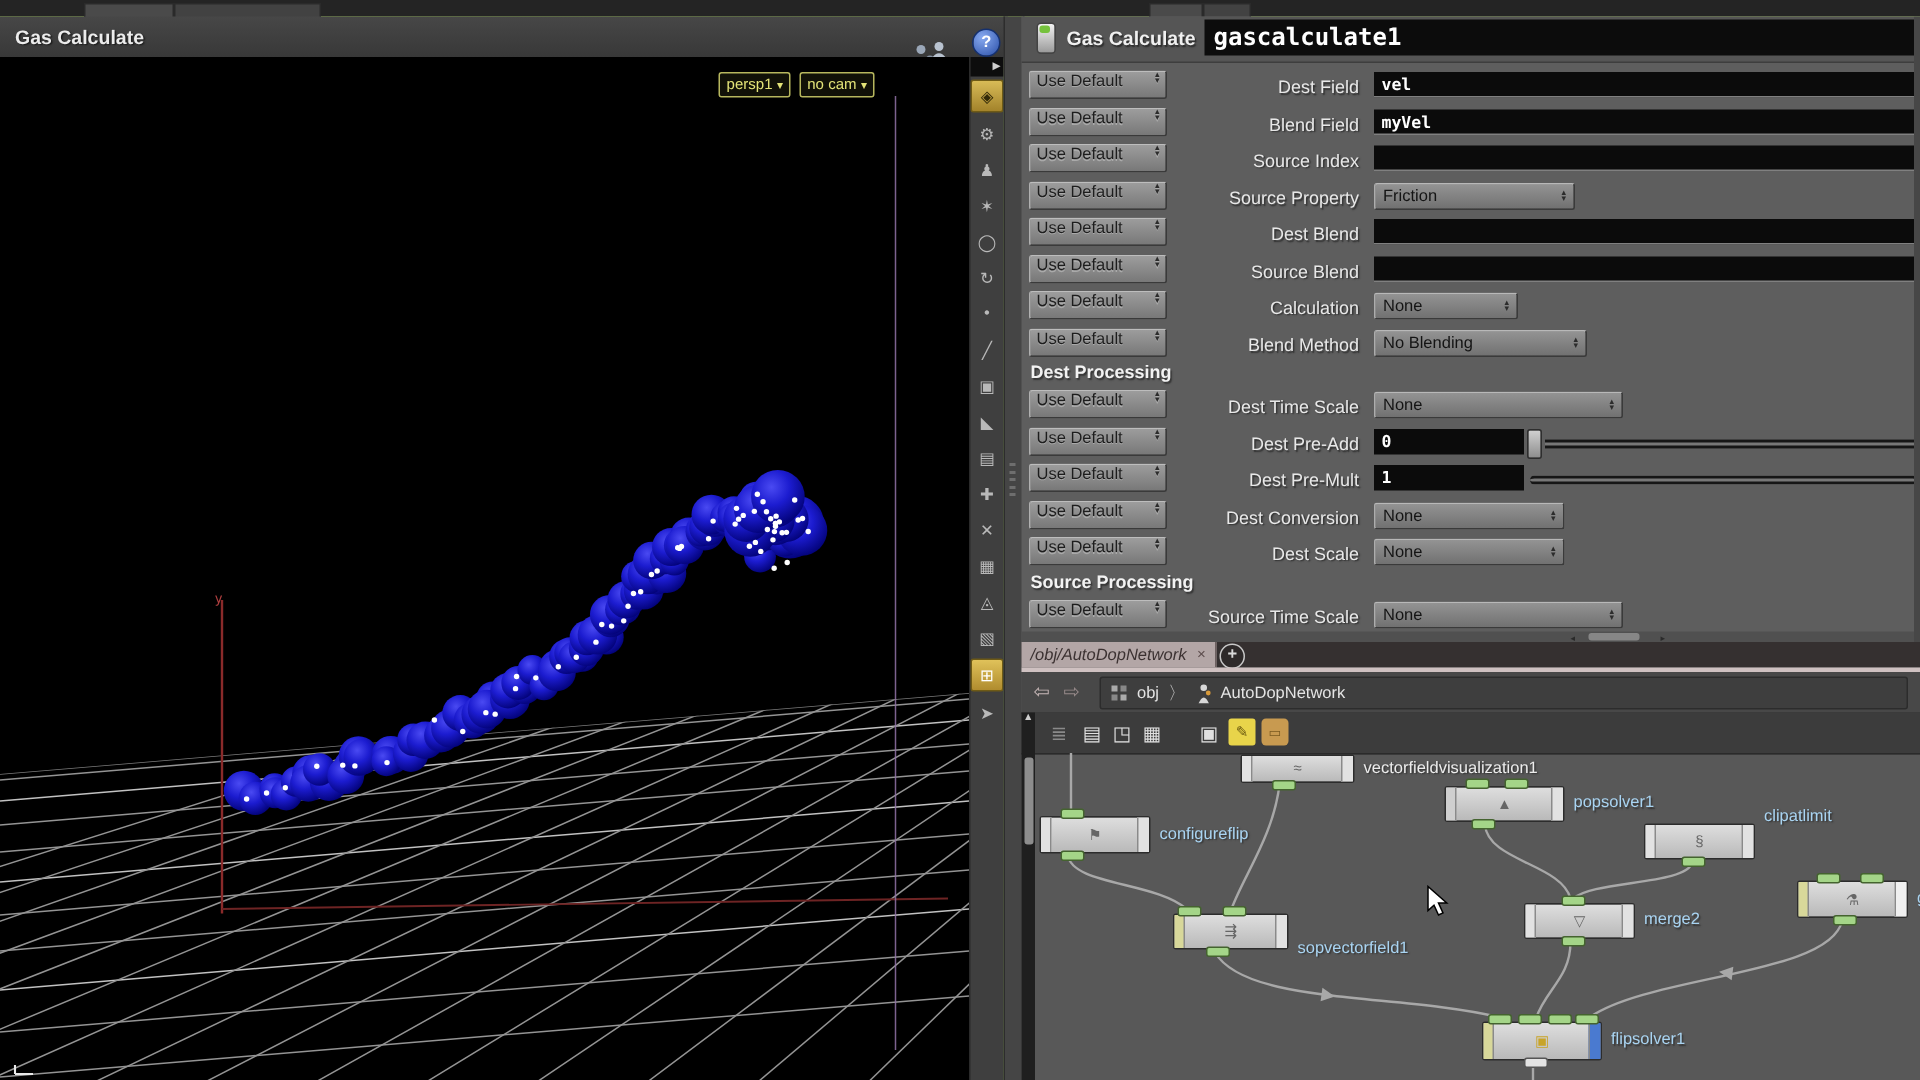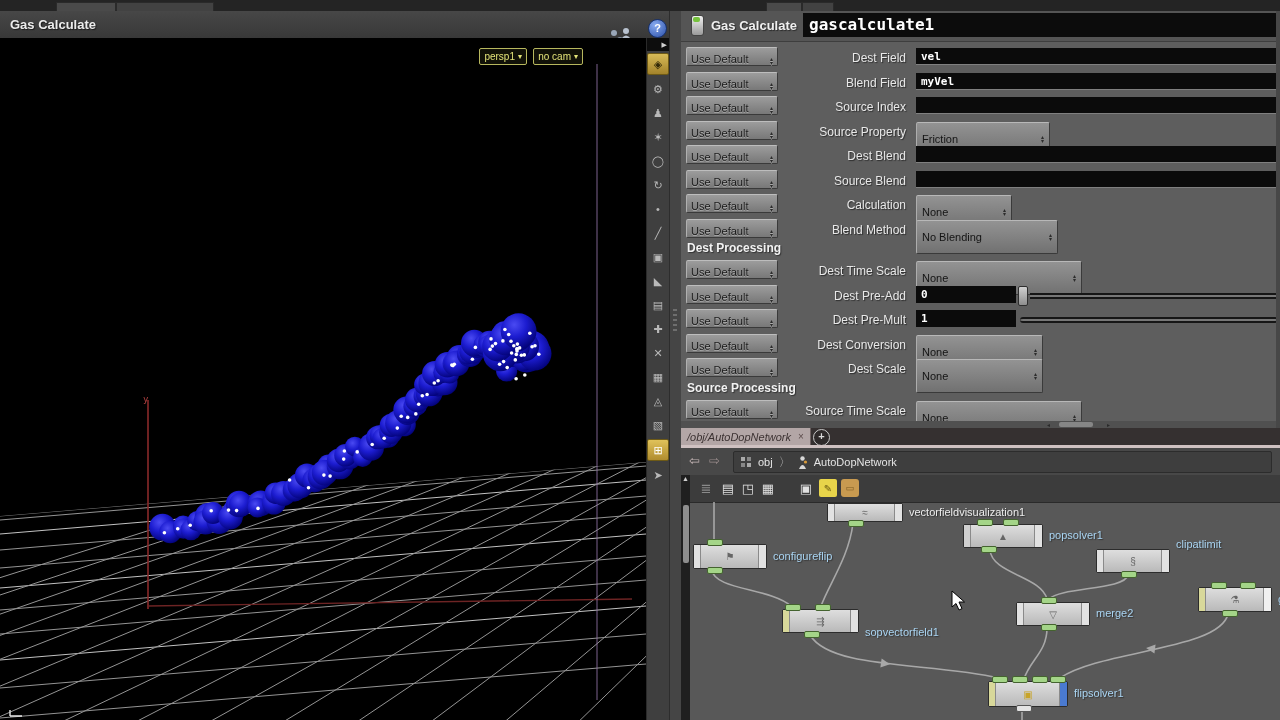--- a/index.html
+++ b/index.html
@@ -52,30 +52,30 @@
   #param-type{position:absolute;left:30px;top:7px;font-weight:bold;font-size:13px;color:#f0f0f0;text-shadow:1px 1px 1px #2a2a2a;}
   #param-name{position:absolute;left:122px;top:2px;right:0;height:24px;background:#0c0c0c;
     color:#fff;font-family:"DejaVu Sans Mono",monospace;font-weight:bold;font-size:16px;line-height:24px;padding-left:6px;}
   #param-rows{position:absolute;left:0;top:34px;width:599px;}
   .section-label{height:17px;padding-left:6px;font-size:12px;font-weight:bold;color:#f2f2f2;
     text-shadow:1px 1px 1px #333;line-height:15px;}
   .param-row{position:relative;height:24.5px;}
   .use-default{position:absolute;left:5px;top:2px;width:92px;height:19px;box-sizing:border-box;
     background:linear-gradient(#9c9c9c,#787878);border:1px solid #3a3a3a;border-top-color:#bdbdbd;border-left-color:#b0b0b0;
     border-radius:2px;font-size:11px;color:#1d1d1d;text-shadow:0 1px 0 #aaa;
-    display:flex;align-items:flex-end;justify-content:space-between;padding:0 4px;}
+    display:flex;align-items:flex-start;justify-content:space-between;padding:0 4px;}
   .spin{display:flex;flex-direction:column;line-height:4px;font-size:6px;color:#2c2c2c;}
   .param-label{position:absolute;left:100px;top:6px;width:125px;text-align:right;font-size:12px;
     color:#e8e8e8;text-shadow:1px 1px 1px #2e2e2e;white-space:nowrap;}
   .ctrl{position:absolute;left:235px;top:3px;height:18px;}
   .text-field{width:360px;height:17px;background:#0b0b0b;border-bottom:1px solid #808080;
     color:#fff;font-family:"DejaVu Sans Mono",monospace;font-weight:bold;font-size:11px;line-height:17px;padding-left:5px;box-sizing:border-box;}
   .dropdown{height:18px;box-sizing:border-box;background:linear-gradient(#939393,#717171);
     border:1px solid #3a3a3a;border-top-color:#b8b8b8;border-left-color:#adadad;border-radius:2px;
-    font-size:11px;color:#141414;display:flex;align-items:center;justify-content:space-between;padding:16px 5px;}
+    font-size:11px;color:#141414;display:flex;align-items:center;justify-content:space-between;padding:0 5px;}
   .num-field{width:100px;height:17px;background:#0b0b0b;color:#fff;font-family:"DejaVu Sans Mono",monospace;
     font-weight:bold;font-size:11px;line-height:17px;padding-left:5px;box-sizing:border-box;display:inline-block;vertical-align:top;}
   .slider-handle{position:absolute;left:102px;top:0;width:8px;height:18px;background:linear-gradient(#d0d0d0,#8e8e8e);
     border:1px solid #2e2e2e;border-radius:2px;}
   .slider-track{position:absolute;left:114px;top:7px;right:-364px;width:248px;height:2px;
     border-top:2px solid #161616;border-bottom:2px solid #161616;background:#777;}
   .slider-track.full{left:104px;width:258px;}
   #param-hscroll{position:absolute;left:0;top:410px;width:599px;height:7px;background:#505050;}
   #param-hscroll .thumb{position:absolute;left:378px;top:1px;width:34px;height:5px;background:#868686;border-radius:2px;}
   #param-hscroll .ar{position:absolute;top:0;font-size:6px;color:#2a2a2a;}

